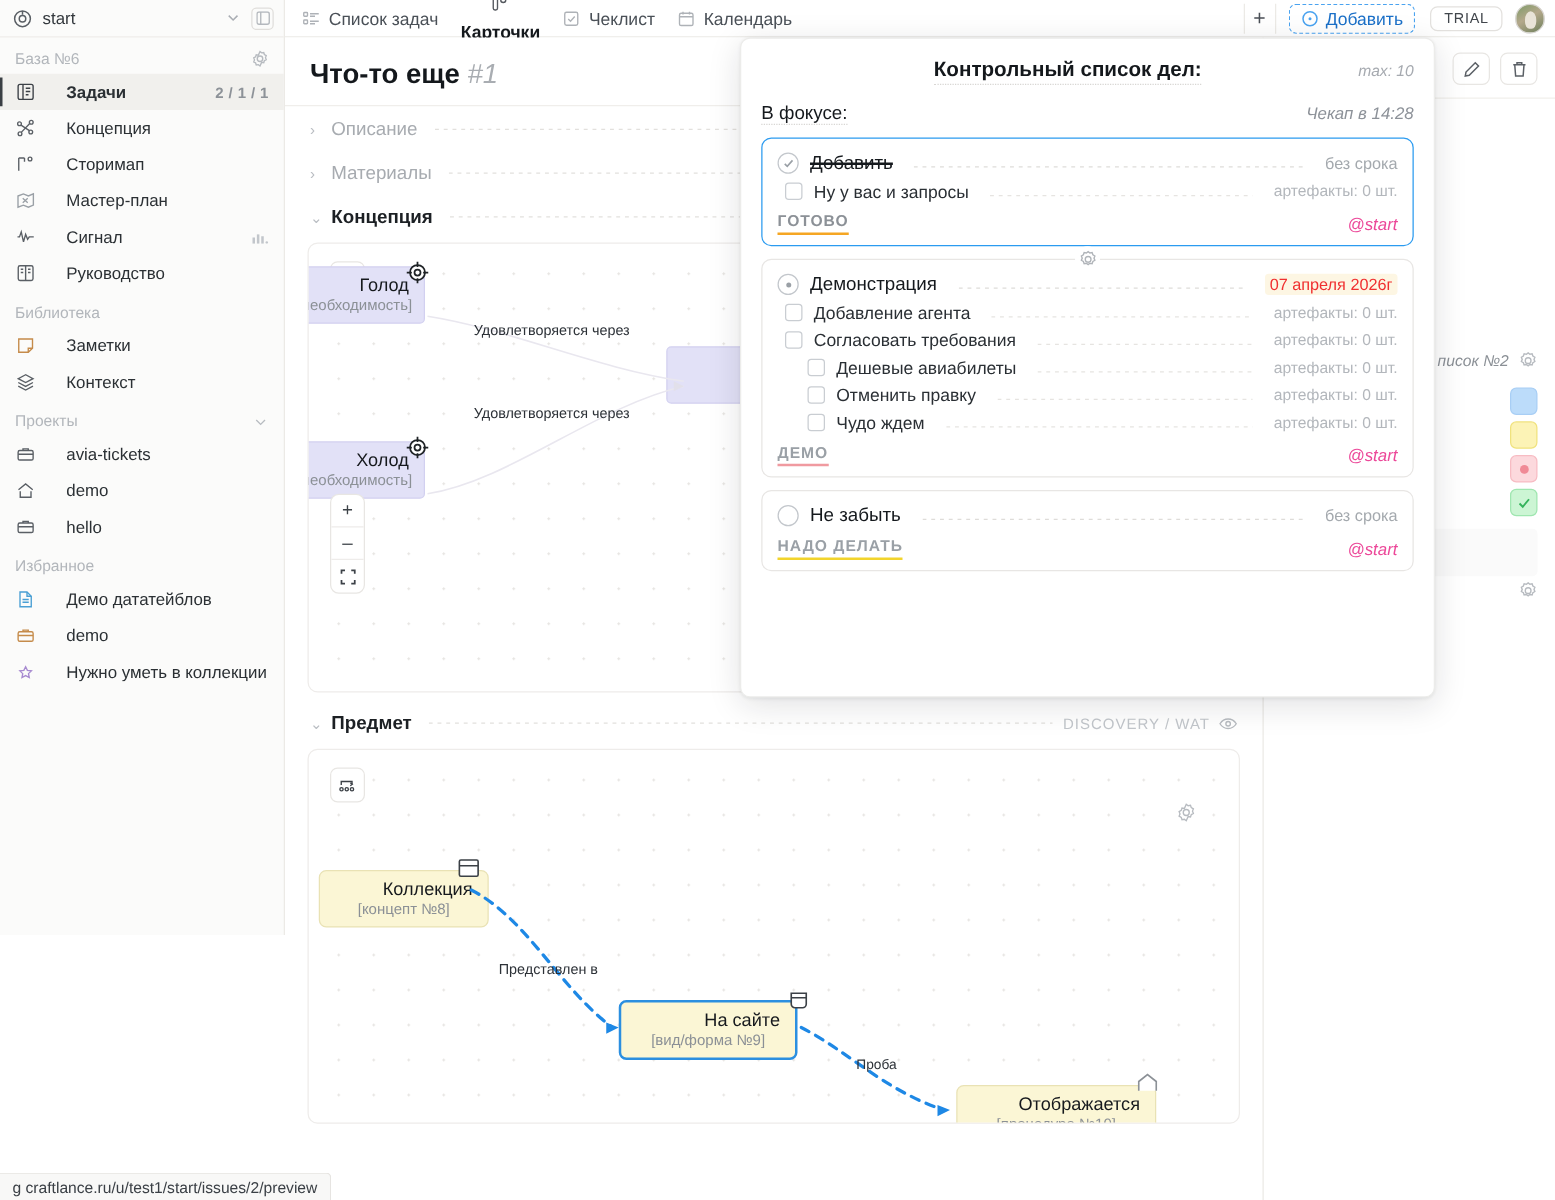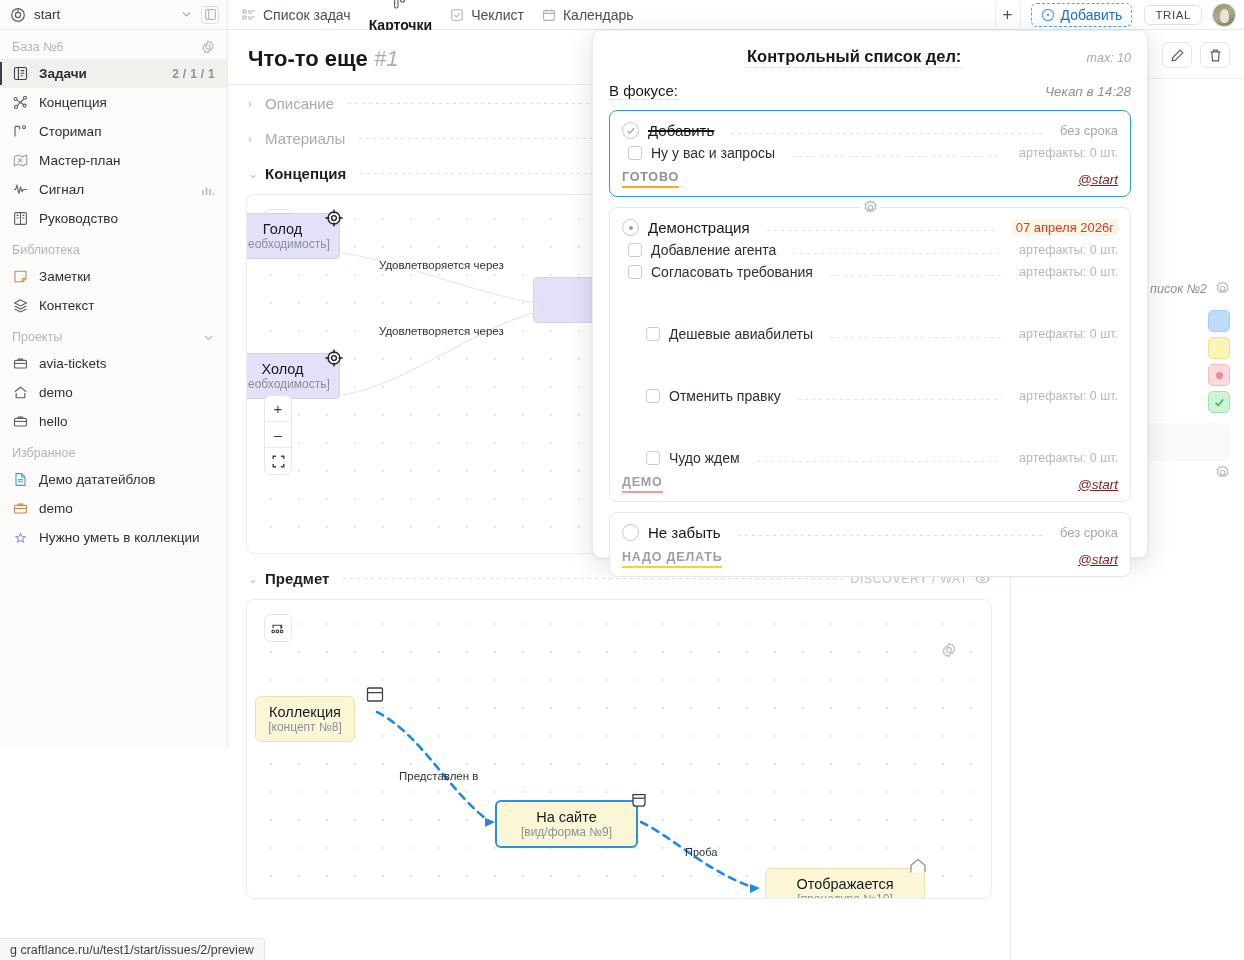--- a/index.html
+++ b/index.html
@@ -26,21 +26,21 @@
   .ws-chev { color: #a9adb3; font-size: 12px; }
   .ws-collapse {
     width: 18px; height: 18px; border: 1px solid #e0dedb; border-radius: 4px;
     display: flex; align-items: center; justify-content: center;
   }
   .sec-label {
     font-size: 12.5px; color: #b2b6bb; padding: 10px 12px 5px 12px;
     display: flex; align-items: center; justify-content: space-between;
   }
   .nav-item {
-    display: flex; align-items: center; gap: 10px;
+    display: flex; align-items: center; gap: 24px;
     padding: 6px 12px; font-size: 13.5px; color: #2b3034; cursor: pointer;
     position: relative;
   }
   .nav-item .ico { width: 17px; height: 17px; flex: none; display:flex; align-items:center; justify-content:center; }
   .nav-item .lbl { flex: 1; white-space: nowrap; overflow: hidden; }
   .nav-item.active { background: #f1f0ed; font-weight: bold; }
   .nav-item.active::before {
     content:""; position:absolute; left:0; top:3px; bottom:3px; width:2px; background:#3a3f44;
   }
   .counts { font-size: 12px; color: #8d9298; letter-spacing: .3px; }
@@ -128,21 +128,21 @@
     position:absolute; left:17px; bottom:78px; width:28px;
     border:1px solid #e8e6e3; border-radius:7px; background:#fff; overflow:hidden;
   }
   .zoom-stack div { height:26px; display:flex; align-items:center; justify-content:center; font-size:15px; color:#3d4248; border-bottom:1px solid #eeecea;}
   .zoom-stack div:last-child { border-bottom:none; font-size:12px; }
 
   .node {
     position:absolute; border-radius:4px; padding:7px 12px;
     text-align:center; line-height:1.15;
   }
-  .node .nt { font-size:14.5px; color:#16191d; }
+  .node .nt { font-size:14.5px; color:#16191d;text-align:right; }
   .node .ns { font-size:12px; color:#8b9096; }
   .node.purple { background:#e2e1f7; border:1px solid #d2d0f0; }
   .node.yellow { background:#fbf6d5; border:1px solid #e9e2b4; border-radius:6px; }
   .node.yellow.sel { border:2px solid #2b8fe0; background:#fbf6d5; }
   .edge-label {
     position:absolute; font-size:11.5px; color:#2d3238; background:transparent; white-space:nowrap;
   }
   .badge-ico { position:absolute; width:22px; height:22px; }
 
   
@@ -197,35 +197,35 @@
 
   .circ {
     width:17px; height:17px; border-radius:50%; border:1.3px solid #c3c7cc;
     display:flex; align-items:center; justify-content:center; flex:none;
   }
   .circ.check { color:#9aa0a6; font-size:10px; }
   .circ.dot::after { content:""; width:4px; height:4px; border-radius:50%; background:#9aa0a6; }
   .cbox { width:14px; height:14px; border:1.3px solid #c9cdd2; border-radius:3px; flex:none; }
 
   .sub-row { display:flex; align-items:center; gap:9px; padding:3px 0 3px 6px; }
-  .sub-row.lv2 { padding-left: 24px; margin-top: 40px; }
+  .sub-row.lv2 { padding-left: 24px; }
   .sub-row .stl { font-size:14px; color:#2a2f34; white-space:nowrap; }
   .sub-row .fill {
     flex:1; height:1px; margin:0 8px; align-self:flex-end; margin-bottom:4px;
     background-image: linear-gradient(to right,#e6e4e1 0 3px, transparent 3px 7px);
     background-size:7px 1px; background-repeat:repeat-x;
   }
   .sub-row .meta { font-size:12.5px; color:#b3b7bc; white-space:nowrap; }
 
   .g-foot { display:flex; align-items:center; padding:6px 0 2px 0; }
   .tagline { font-size:12.5px; letter-spacing:.8px; color:#9aa0a6; font-weight:bold; padding-bottom:2px; }
   .tagline.ready { color:#8c9197; border-bottom:2.5px solid #f5a623; }
   .tagline.demo  { color:#9aa0a6; border-bottom:2.5px solid #f09aa0; }
   .tagline.todo  { color:#9aa0a6; border-bottom:2.5px solid #f2d42c; }
-  .g-foot .at { margin-left:auto; font-size:13.5px; color:#7f1d1d; font-style:italic;text-decoration:underline; }
+  .g-foot .at { margin-left:auto; font-size:13.5px; color:#ec4899; font-style:italic; }
   .grp-gear { position:absolute; left:50%; transform:translateX(-50%); top:-11px;
     width:20px;height:20px;background:#fff;border-radius:50%;display:flex;align-items:center;justify-content:center;color:#b0b4b9; }
 
   
   .statusbar {
     position:absolute; left:0; bottom:0; height:22px; max-width:320px;
     background:#f8f8f7; border:1px solid #e6e4e1; border-left:none; border-bottom:none;
     border-top-right-radius:4px; display:flex; align-items:center;
     padding:0 10px; font-size:12.5px; color:#3b4046; z-index:60;
   }
@@ -614,21 +614,21 @@
             <circle cx="11.6" cy="10.4" r="1.3"></circle>
         </svg>
       </div>
       <div class="c-tool" style="left:688px; top:36px; border:none;">
         <svg width="16" height="16" viewBox="0 0 16 16" fill="none" stroke="#b7bbc0" stroke-width="1.1">
           <circle cx="8" cy="8" r="2.4"></circle>
             <path d="M8 1.4l1.5 1.2 1.9-.3.6 1.8 1.7 1-.7 1.8.7 1.8-1.7 1-.6 1.8-1.9-.3L8 14.6 6.5 13.4l-1.9.3-.6-1.8-1.7-1 .7-1.8-.7-1.8 1.7-1 .6-1.8 1.9.3z"></path>
         </svg>
       </div>
 
-      <div class="node yellow" style="left:8px; top:96px; width:100px;">
+      <div class="node yellow" style="left:8px; top:96px; width:136px;">
         <div class="nt">Коллекция</div>
         <div class="ns">[концепт №8]</div>
       </div>
       <div class="badge-ico" style="left:117px; top:84px;">
         <svg width="22" height="22" viewBox="0 0 22 22" fill="#fff" stroke="#3b4046" stroke-width="1.3">
           <rect x="3.5" y="4" width="15" height="13" rx="1.2"></rect>
             <path d="M3.5 8.6h15"></path>
         </svg>
       </div>
 

